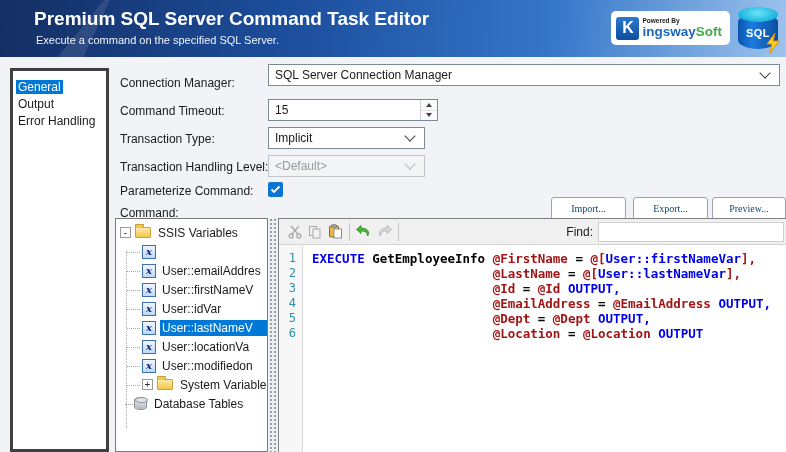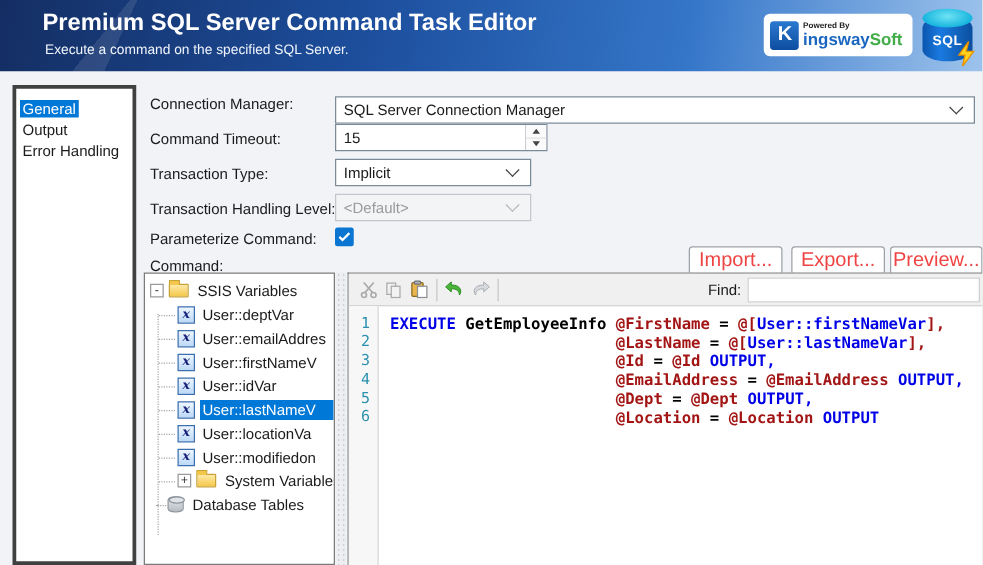--- a/index.html
+++ b/index.html
@@ -67,22 +67,22 @@
   .spin-btn + .spin-btn { border-top:1px solid #e2e2e2; }
   .arr-up { width:0; height:0; border-left:3px solid transparent; border-right:3px solid transparent; border-bottom:4px solid #444; }
   .arr-dn { width:0; height:0; border-left:3px solid transparent; border-right:3px solid transparent; border-top:4px solid #444; }
   #param-check {
     position:absolute; left:268px; top:182px; width:15px; height:15px; border-radius:2px;
     background:#0b76d1; display:flex; align-items:center; justify-content:center;
   }
   
   .btn {
     position:absolute; top:197px; height:23px; width:75px; background:#ffffff;
-    border:1px solid #9da2a8; border-radius:3px; font-size:16px; color:#ef4444;
-    display:flex; align-items:center; justify-content:center; font-family:Liberation Sans, sans-serif;
+    border:1px solid #9da2a8; border-radius:3px; font-size:10px; color:#0c4a6e;
+    display:flex; align-items:center; justify-content:center; font-family:Liberation Serif, serif;
   }
   
   #tree-panel {
     position:absolute; left:115px; top:218px; width:153px; height:234px;
     background:#ffffff; border:1px solid #7a7a7a; overflow:hidden; padding-top:4px;
   }
   .tree-row { position:relative; height:19px; display:flex; align-items:center; white-space:nowrap; overflow:hidden; }
   .tree-row.lvl0 { padding-left:4px; } .tree-row.lvl0.noexp { padding-left:18px; }
   .tree-row.lvl1 { padding-left:26px; }
   .tree-row.lvl1::before { content:""; position:absolute; left:11px; top:50%; width:13px; border-top:1px dotted #a8a8a8; }
@@ -160,21 +160,21 @@
     </div>
   </div>
 
   <div id="sidebar">
     <div class="side-row selected"><span>General</span></div>
     <div class="side-row"><span>Output</span></div>
     <div class="side-row"><span>Error Handling</span></div>
   </div>
 
   <div class="flabel" style="top:76px">Connection Manager:</div>
-  <div class="ctrl" style="top:77px; width:512px;gap:32px;">
+  <div class="ctrl" style="top:64px; width:512px;gap:32px;">
     <span>SQL Server Connection Manager</span>
     <span class="chev"></span>
   </div>
 
   <div class="flabel" style="top:104px">Command Timeout:</div>
   <div class="ctrl" style="top:99px; width:170px;">
     <span>15</span>
     <span id="spin-btns">
       <span class="spin-btn">
           <span class="arr-up"></span>
@@ -211,21 +211,20 @@
 
   <div id="tree-panel">
     <div id="tree-guide"></div>
   <div class="tree-row lvl0">
         <span class="expander">-</span>
         <span class="icon-folder"></span>
         <span class="tree-label">SSIS Variables</span>
       </div>
       <div class="tree-row lvl1">
         <span class="icon-var">x</span>
-        <span class="tree-label">User::deptVar</span>
       </div>
       <div class="tree-row lvl1">
         <span class="icon-var">x</span>
         <span class="tree-label">User::emailAddres</span>
       </div>
       <div class="tree-row lvl1">
         <span class="icon-var">x</span>
         <span class="tree-label">User::firstNameV</span>
       </div>
       <div class="tree-row lvl1">

